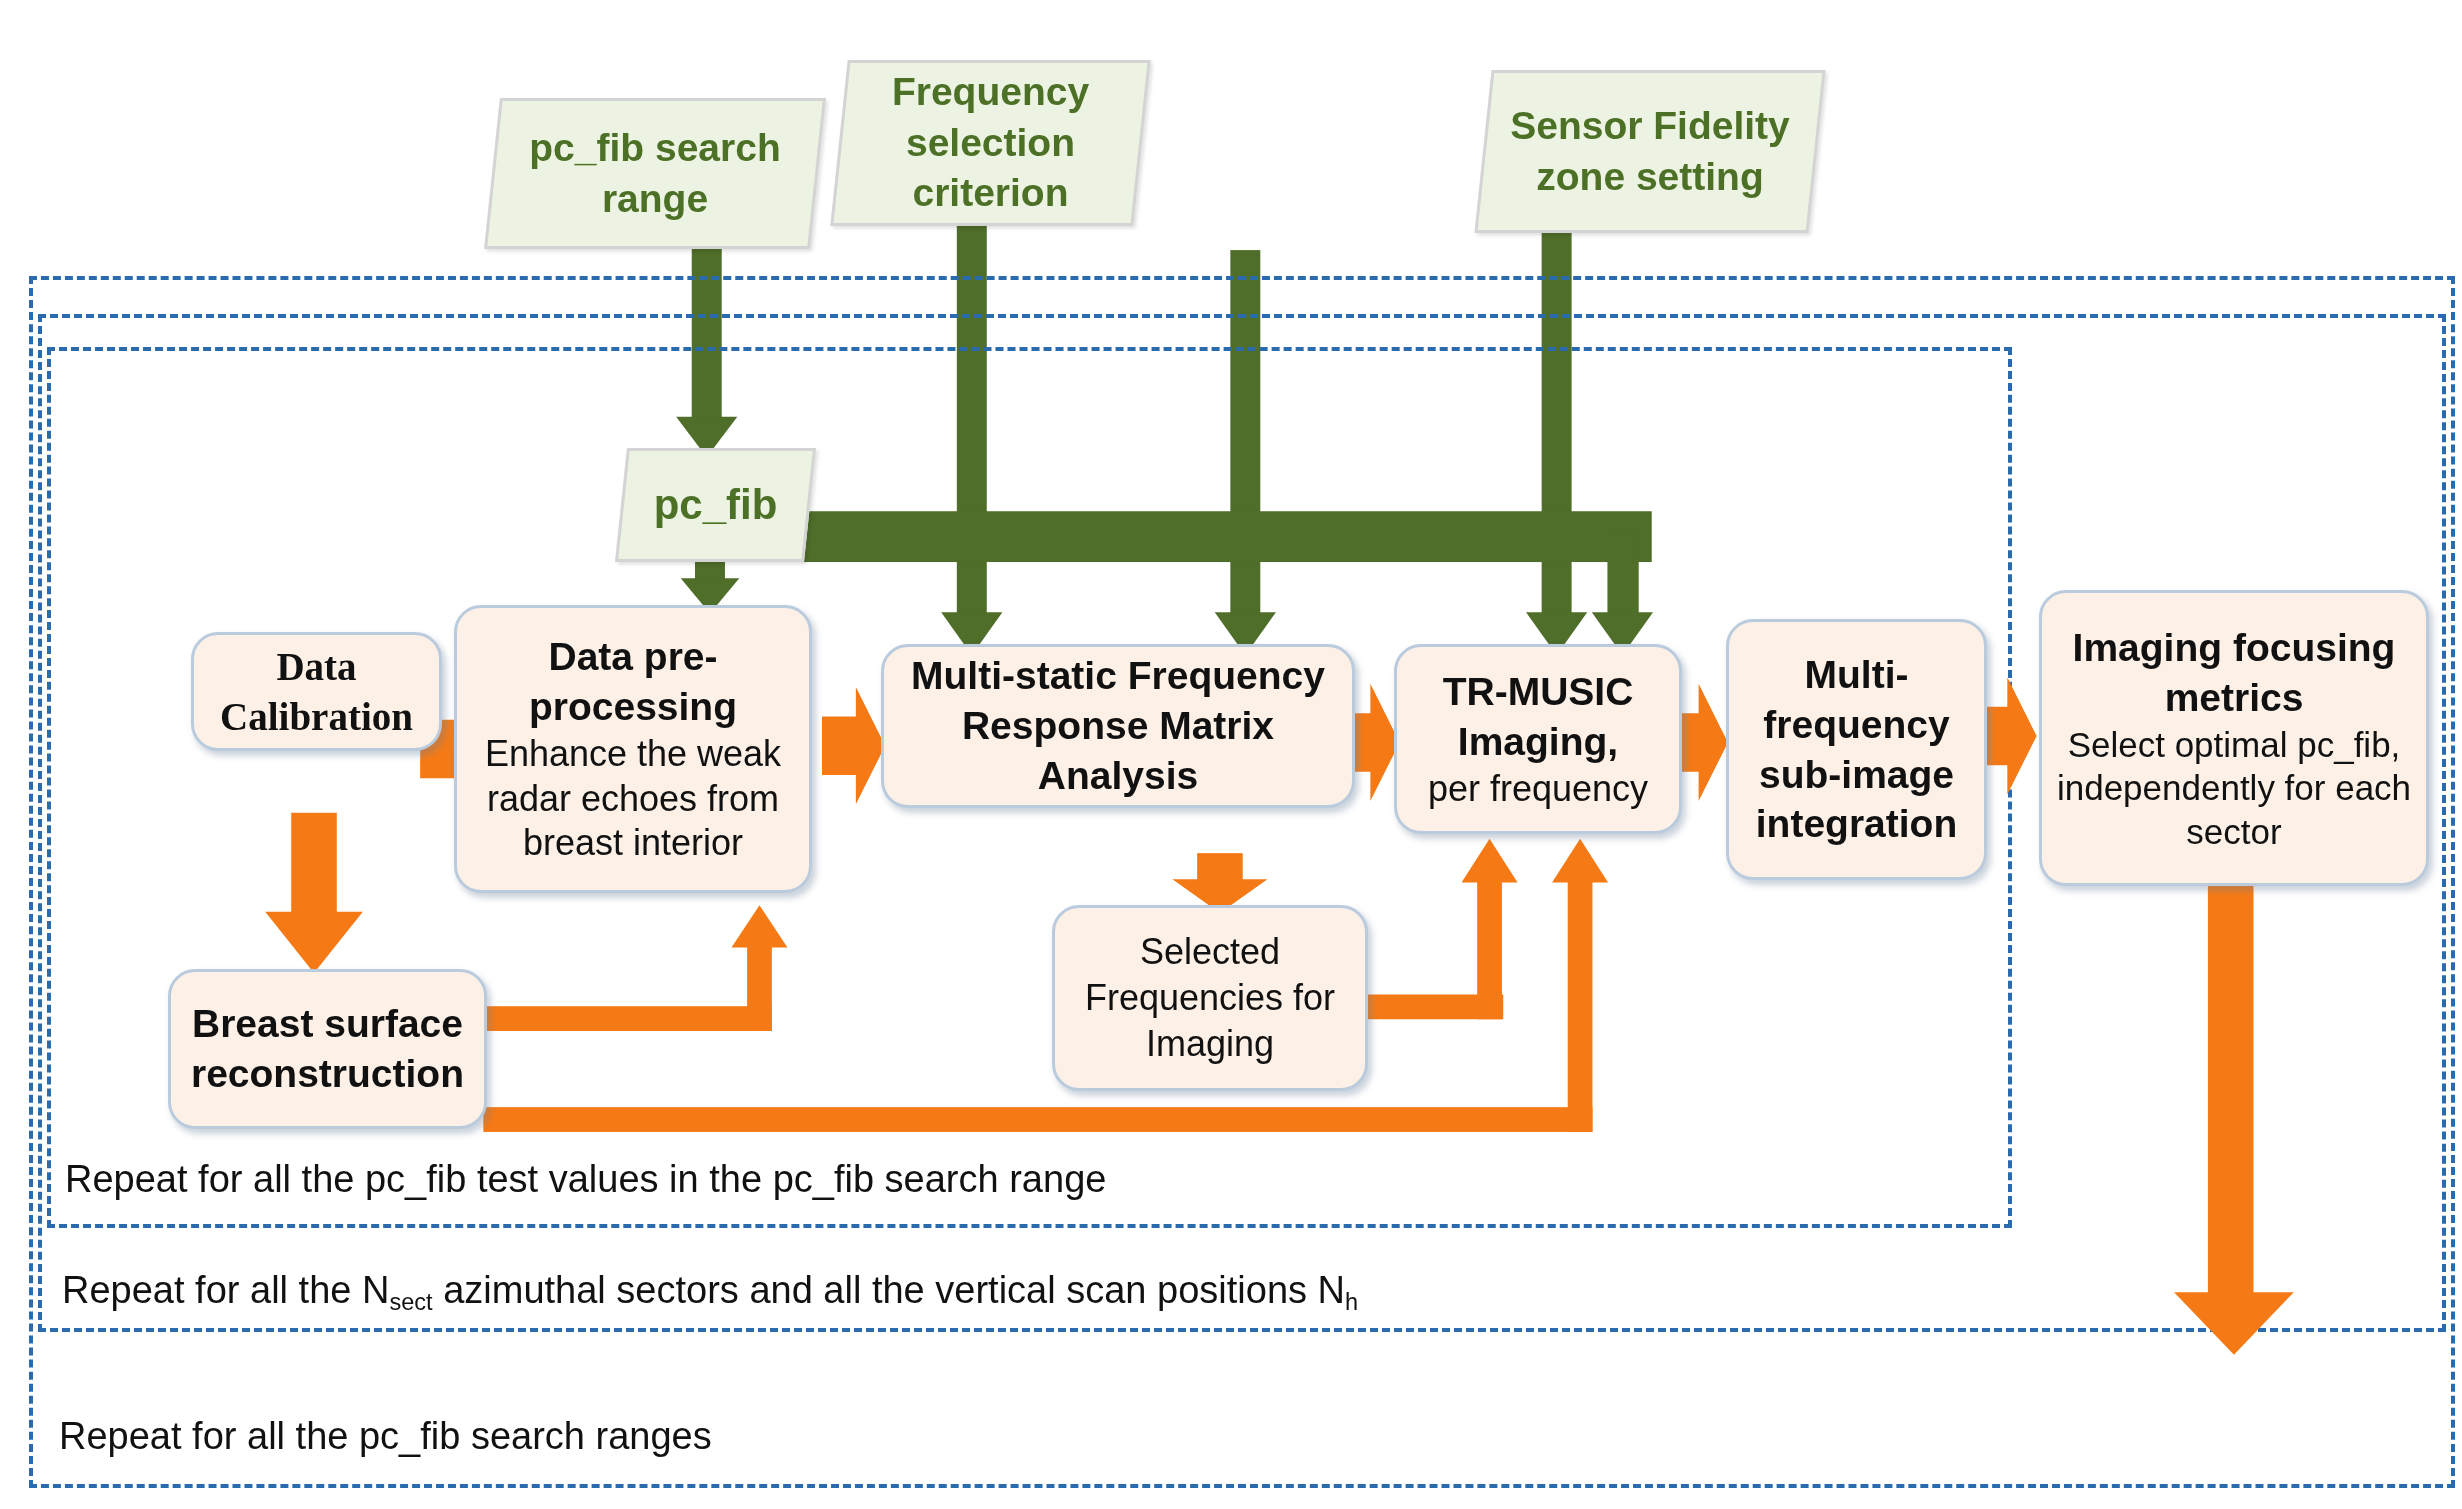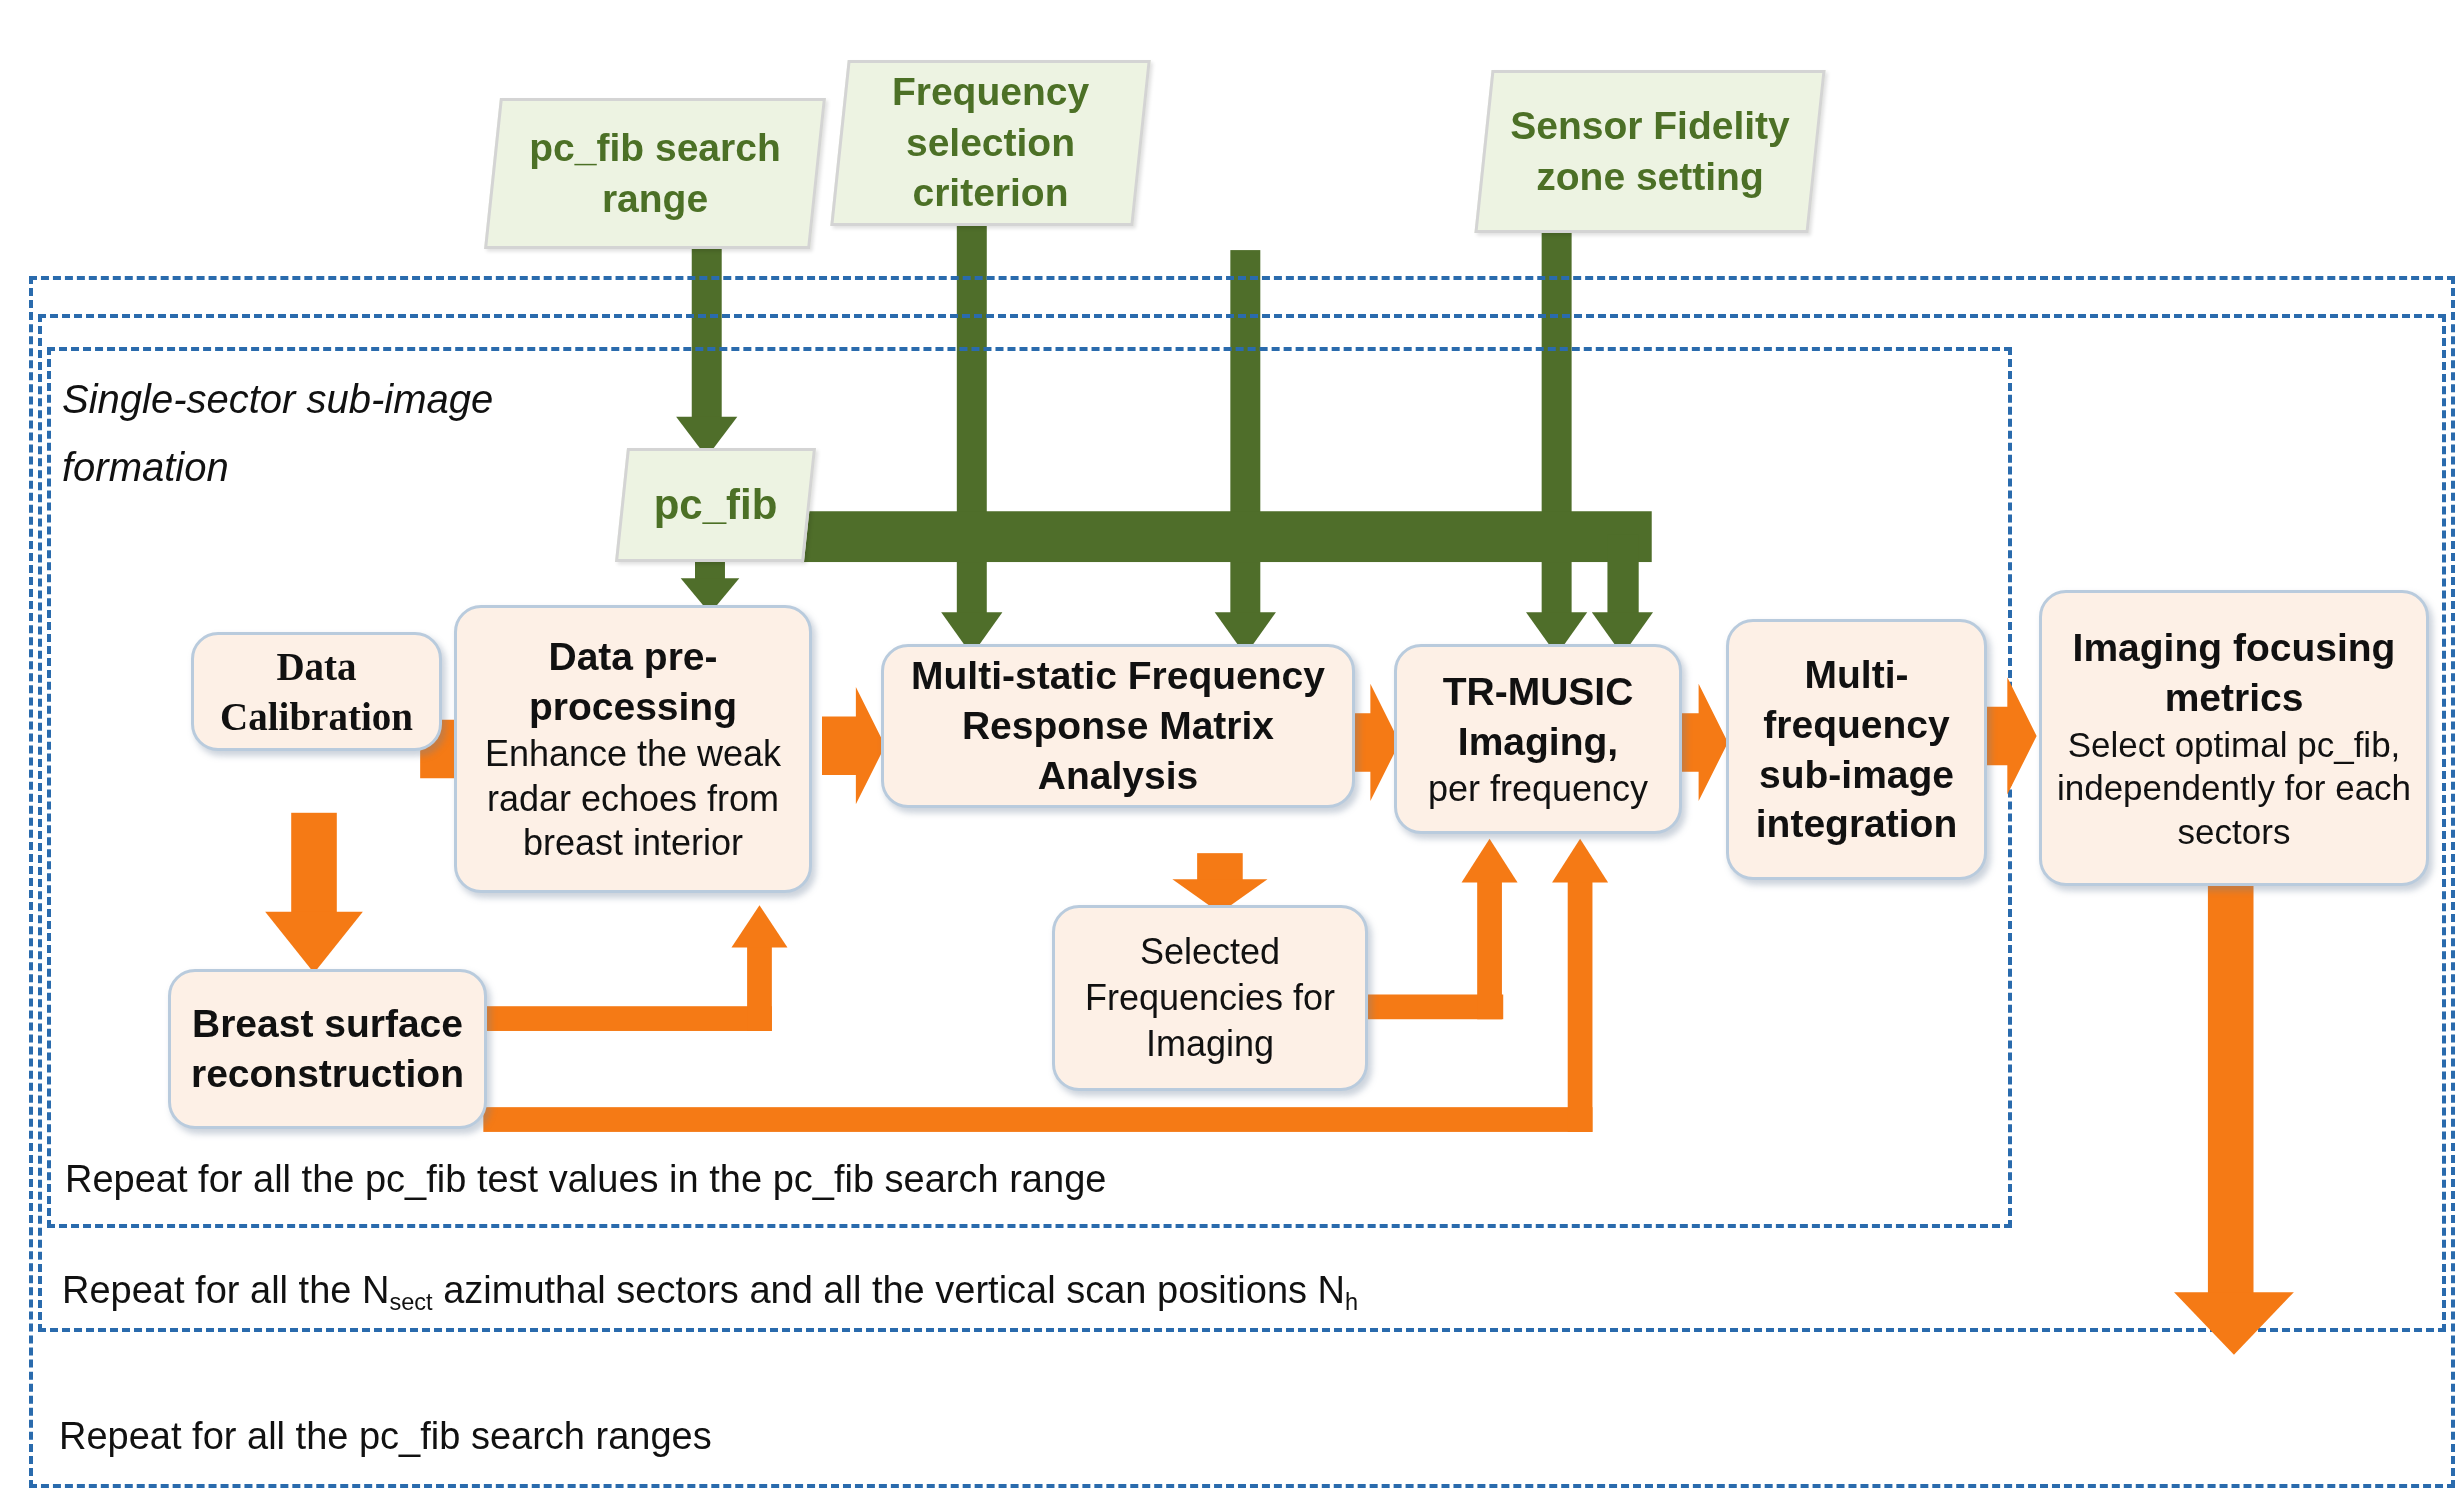--- a/index.html
+++ b/index.html
@@ -113,21 +113,21 @@
     <div class="t">TR-MUSIC Imaging,</div>
     <div class="s">per frequency</div>
   </div>
 
   <div class="node" style="left:1726px;top:619px;width:261px;height:261px;">
     <div class="t">Multi-frequency sub-image integration</div>
   </div>
 
   <div class="node" style="left:2039px;top:590px;width:390px;height:296px;">
     <div class="t">Imaging focusing metrics</div>
-    <div class="s" style="font-size:35px;">Select optimal pc_fib, independently for each sectors</div>
+    <div class="s" style="font-size:35px;">Select optimal pc_fib, independently for each sector</div>
   </div>
 
   <div class="node" style="left:168px;top:969px;width:319px;height:160px;">
     <div class="t">Breast surface reconstruction</div>
   </div>
 
   <div class="node plain" style="left:1052px;top:905px;width:316px;height:186px;">
     <div class="t" style="font-size:36px;">Selected Frequencies for Imaging</div>
   </div>
 
@@ -142,21 +142,20 @@
   </div>
   <div class="pgram" style="left:621px;top:448px;width:189px;height:114px;">
     <div class="pg-bg"></div>
     <div class="pg-label" style="font-size:42px;">pc_fib</div>
   </div>
   <div class="pgram" style="left:1483px;top:70px;width:334px;height:163px;">
     <div class="pg-bg"></div>
     <div class="pg-label">Sensor Fidelity zone setting</div>
   </div>
 
-  <div class="lbl italic" style="left:62px;top:365px;width:586px;">Single-sector sub-image formation</div>
 
   <div class="lbl" style="left:65px;top:1158px;">Repeat for all the pc_fib test values in the pc_fib search range</div>
 
   <div class="lbl" style="left:62px;top:1269px;">
     <span>Repeat for all the N</span><span class="sub">sect</span><span> azimuthal sectors and all the vertical scan positions N</span><span class="sub">h</span>
   </div>
 
   <div class="lbl" style="left:59px;top:1415px;">Repeat for all the pc_fib search ranges</div>
 
 </div>

